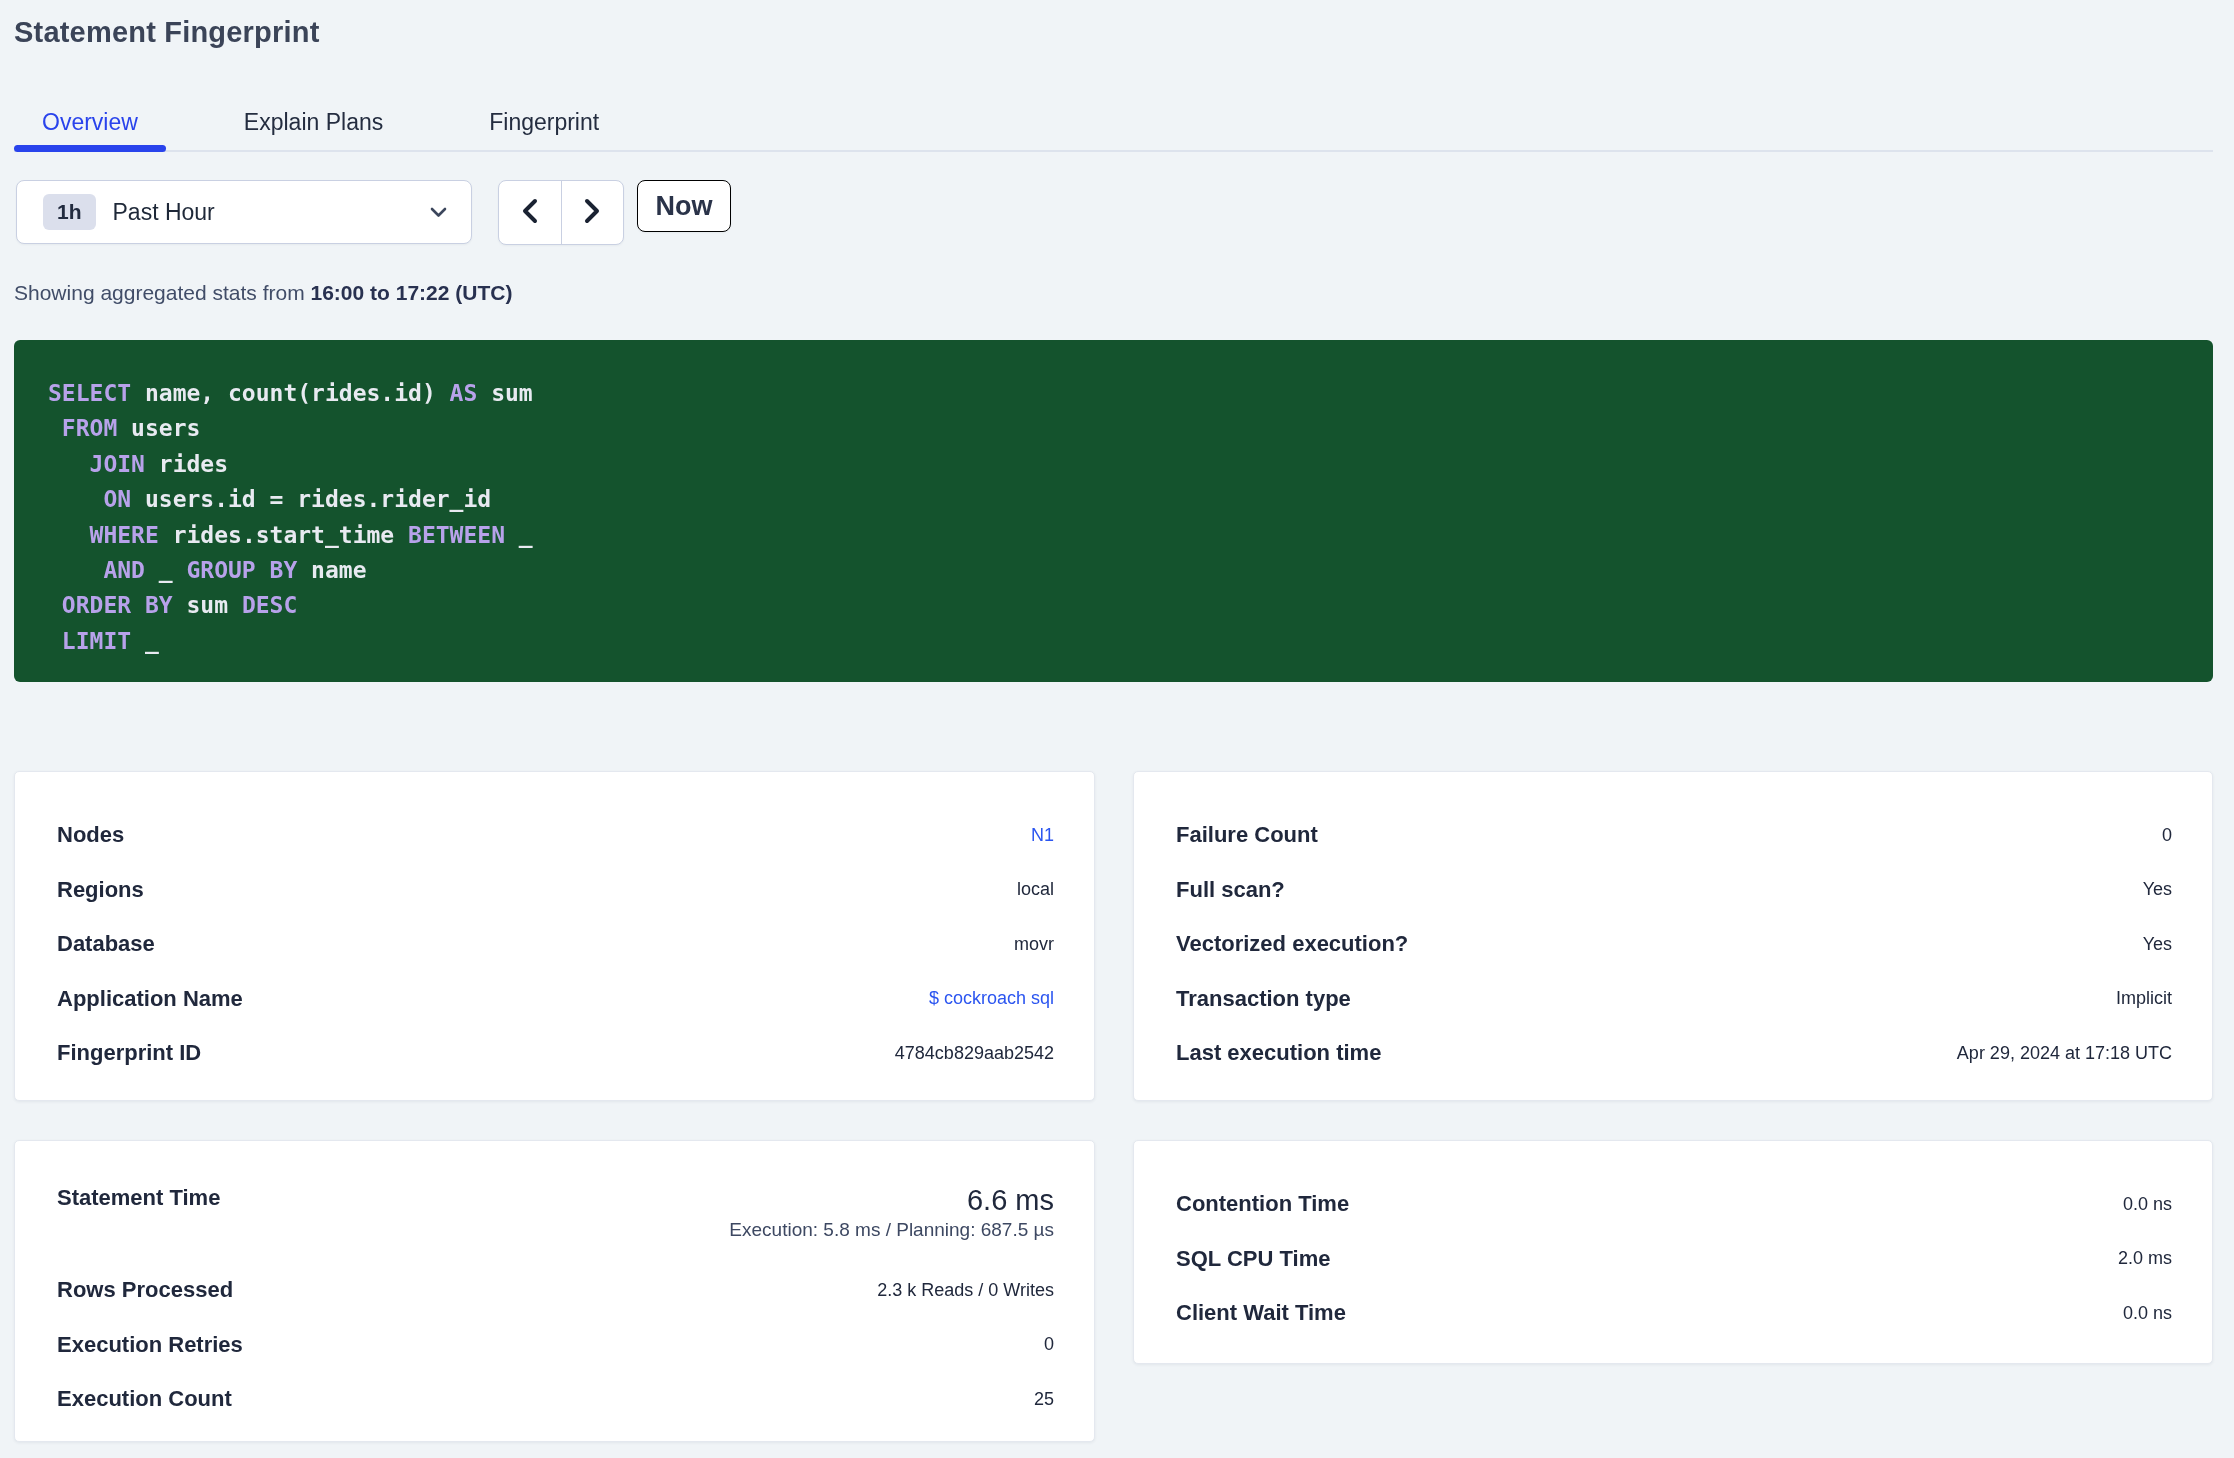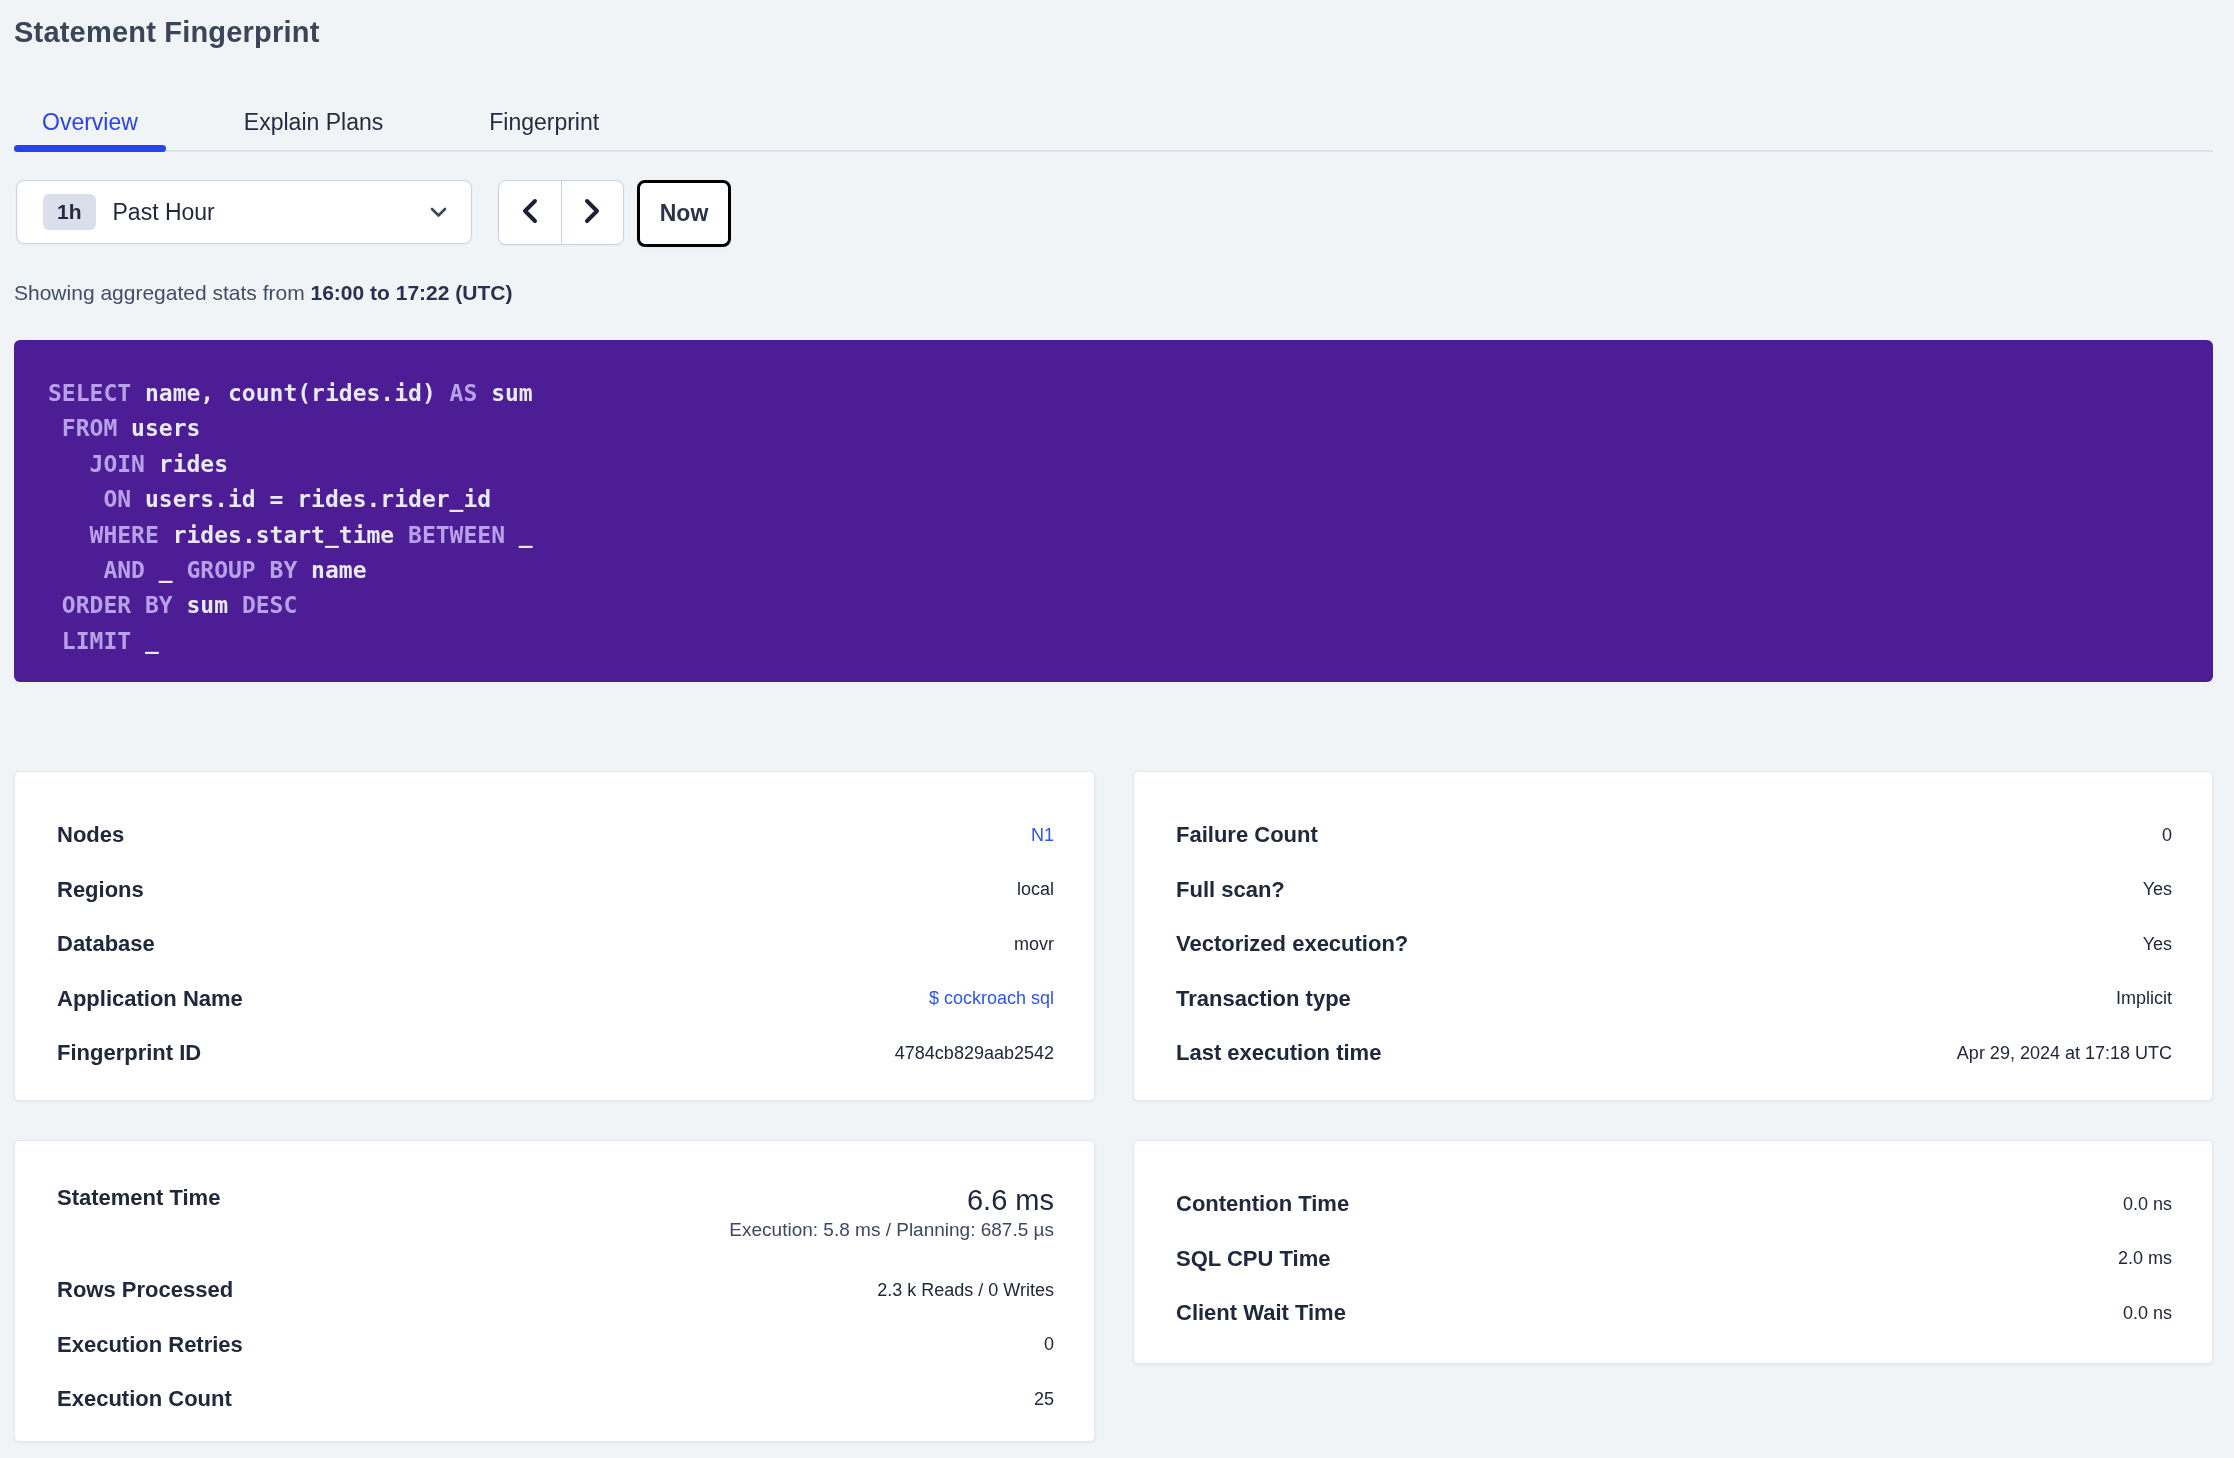--- a/index.html
+++ b/index.html
@@ -15,27 +15,27 @@
   .tab.active::after{content:"";position:absolute;left:0;right:0;bottom:-2px;height:7px;background:#2943ec;border-radius:4px;}
 
   
   .dropdown{position:absolute;left:16px;top:180px;width:456px;height:64px;background:#fff;border:1px solid #c9d0e2;border-radius:8px;box-sizing:border-box;display:flex;align-items:center;cursor:pointer;box-shadow:0 1px 2px rgba(40,52,80,.05);}
   .dd-badge{margin-left:26px;background:#dbdfec;border-radius:6px;padding:6px 14px;font-size:21px;font-weight:700;color:#222b3f;}
   .dd-label{margin-left:17px;font-size:23px;color:#1e2838;}
   .dd-caret{margin-left:auto;margin-right:24px;display:flex;align-items:center;}
   .arrow-group{position:absolute;left:498px;top:180px;width:126px;height:65px;background:#fff;border:1px solid #c9d0e2;border-radius:8px;box-sizing:border-box;display:flex;box-shadow:0 1px 2px rgba(40,52,80,.05);}
   .arrow-btn{flex:1;display:flex;align-items:center;justify-content:center;background:none;border:none;cursor:pointer;padding:0;}
   .arrow-btn:first-child{border-right:1px solid #c9d0e2;}
-  .now-btn{position:absolute;left:637px;top:180px;width:94px;height:67px;background:#fff;border:3px solid #000000;border-radius:8px;box-sizing:border-box;font-family:"Liberation Sans",sans-serif;font-size:23px;font-weight:600;color:#2a3349;cursor:pointer;box-shadow:0 1px 2px rgba(40,52,80,.05);}
+  .now-btn{position:absolute;left:637px;top:180px;width:94px;height:52px;background:#fff;border:1px solid #000000;border-radius:8px;box-sizing:border-box;font-family:"Liberation Sans",sans-serif;font-size:27px;font-weight:600;color:#2a3349;cursor:pointer;box-shadow:0 1px 2px rgba(40,52,80,.05);}
 
   .agg{position:absolute;left:14px;top:281px;margin:0;font-size:21px;color:#414d68;}
   .agg b{color:#283150;font-weight:700;}
 
   
-  .sql{position:absolute;left:14px;top:340px;width:2199px;height:342px;box-sizing:border-box;background:#4c1d95;border-radius:6px;padding:36px 34px 24px;margin:0;font-family:"DejaVu Sans Mono",monospace;font-size:23px;font-weight:600;line-height:35.4px;white-space:pre;overflow:hidden;}
+  .sql{position:absolute;left:14px;top:340px;width:2199px;height:342px;box-sizing:border-box;background:#14532d;border-radius:6px;padding:36px 34px 24px;margin:0;font-family:"DejaVu Sans Mono",monospace;font-size:23px;font-weight:600;line-height:35.4px;white-space:pre;overflow:hidden;}
   .sql .k{color:#b7a2ea;}
   .sql .p{color:#e8eaf1;}
 
   
   .card{position:absolute;background:#fff;border:1px solid #e4e8ef;border-radius:5px;box-shadow:0 1px 3px rgba(38,50,81,.07);box-sizing:border-box;padding:36px 40px 18px 42px;}
   .card.c1{left:14px;top:771px;width:1081px;height:330px;}
   .card.c2{left:1133px;top:771px;width:1080px;height:330px;}
   .card.c3{left:14px;top:1140px;width:1081px;height:302px;}
   .card.c4{left:1133px;top:1140px;width:1080px;height:224px;}
   .crow{display:flex;justify-content:space-between;align-items:center;min-height:54.5px;}

